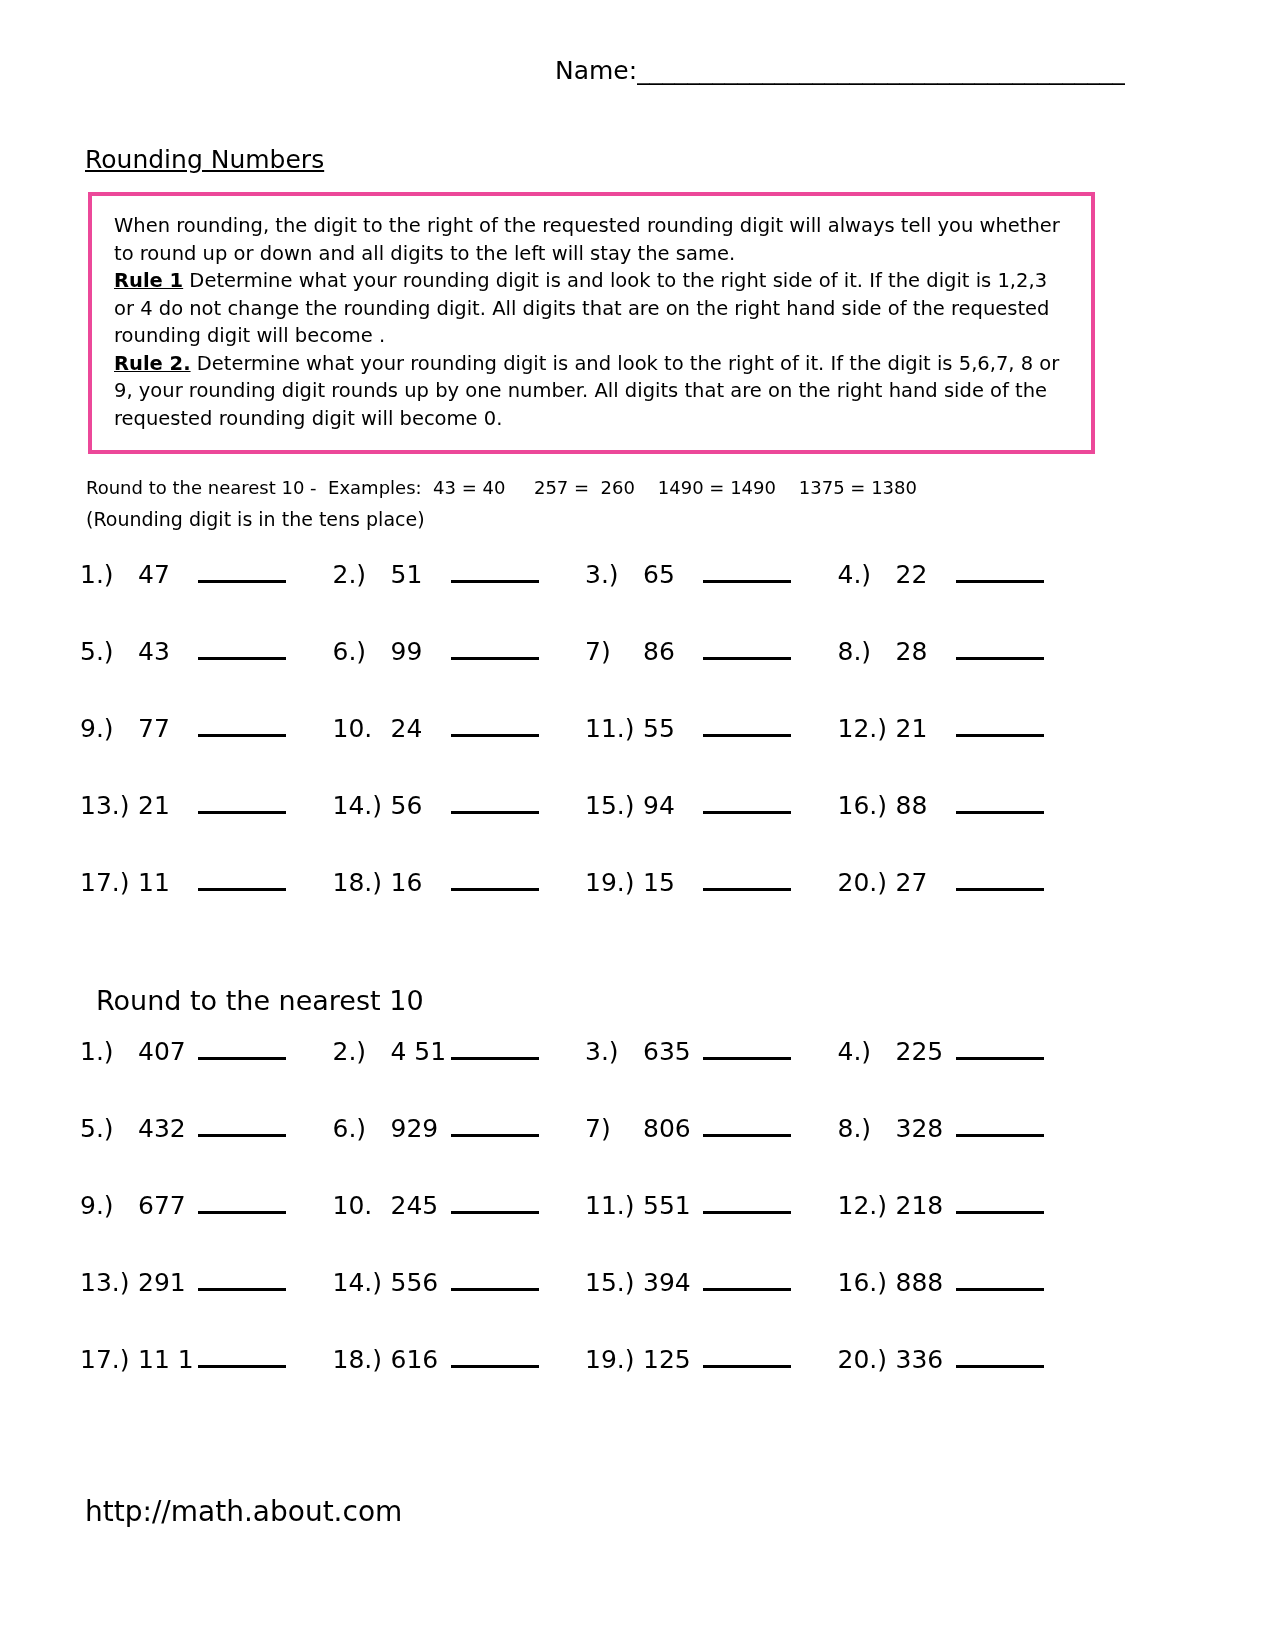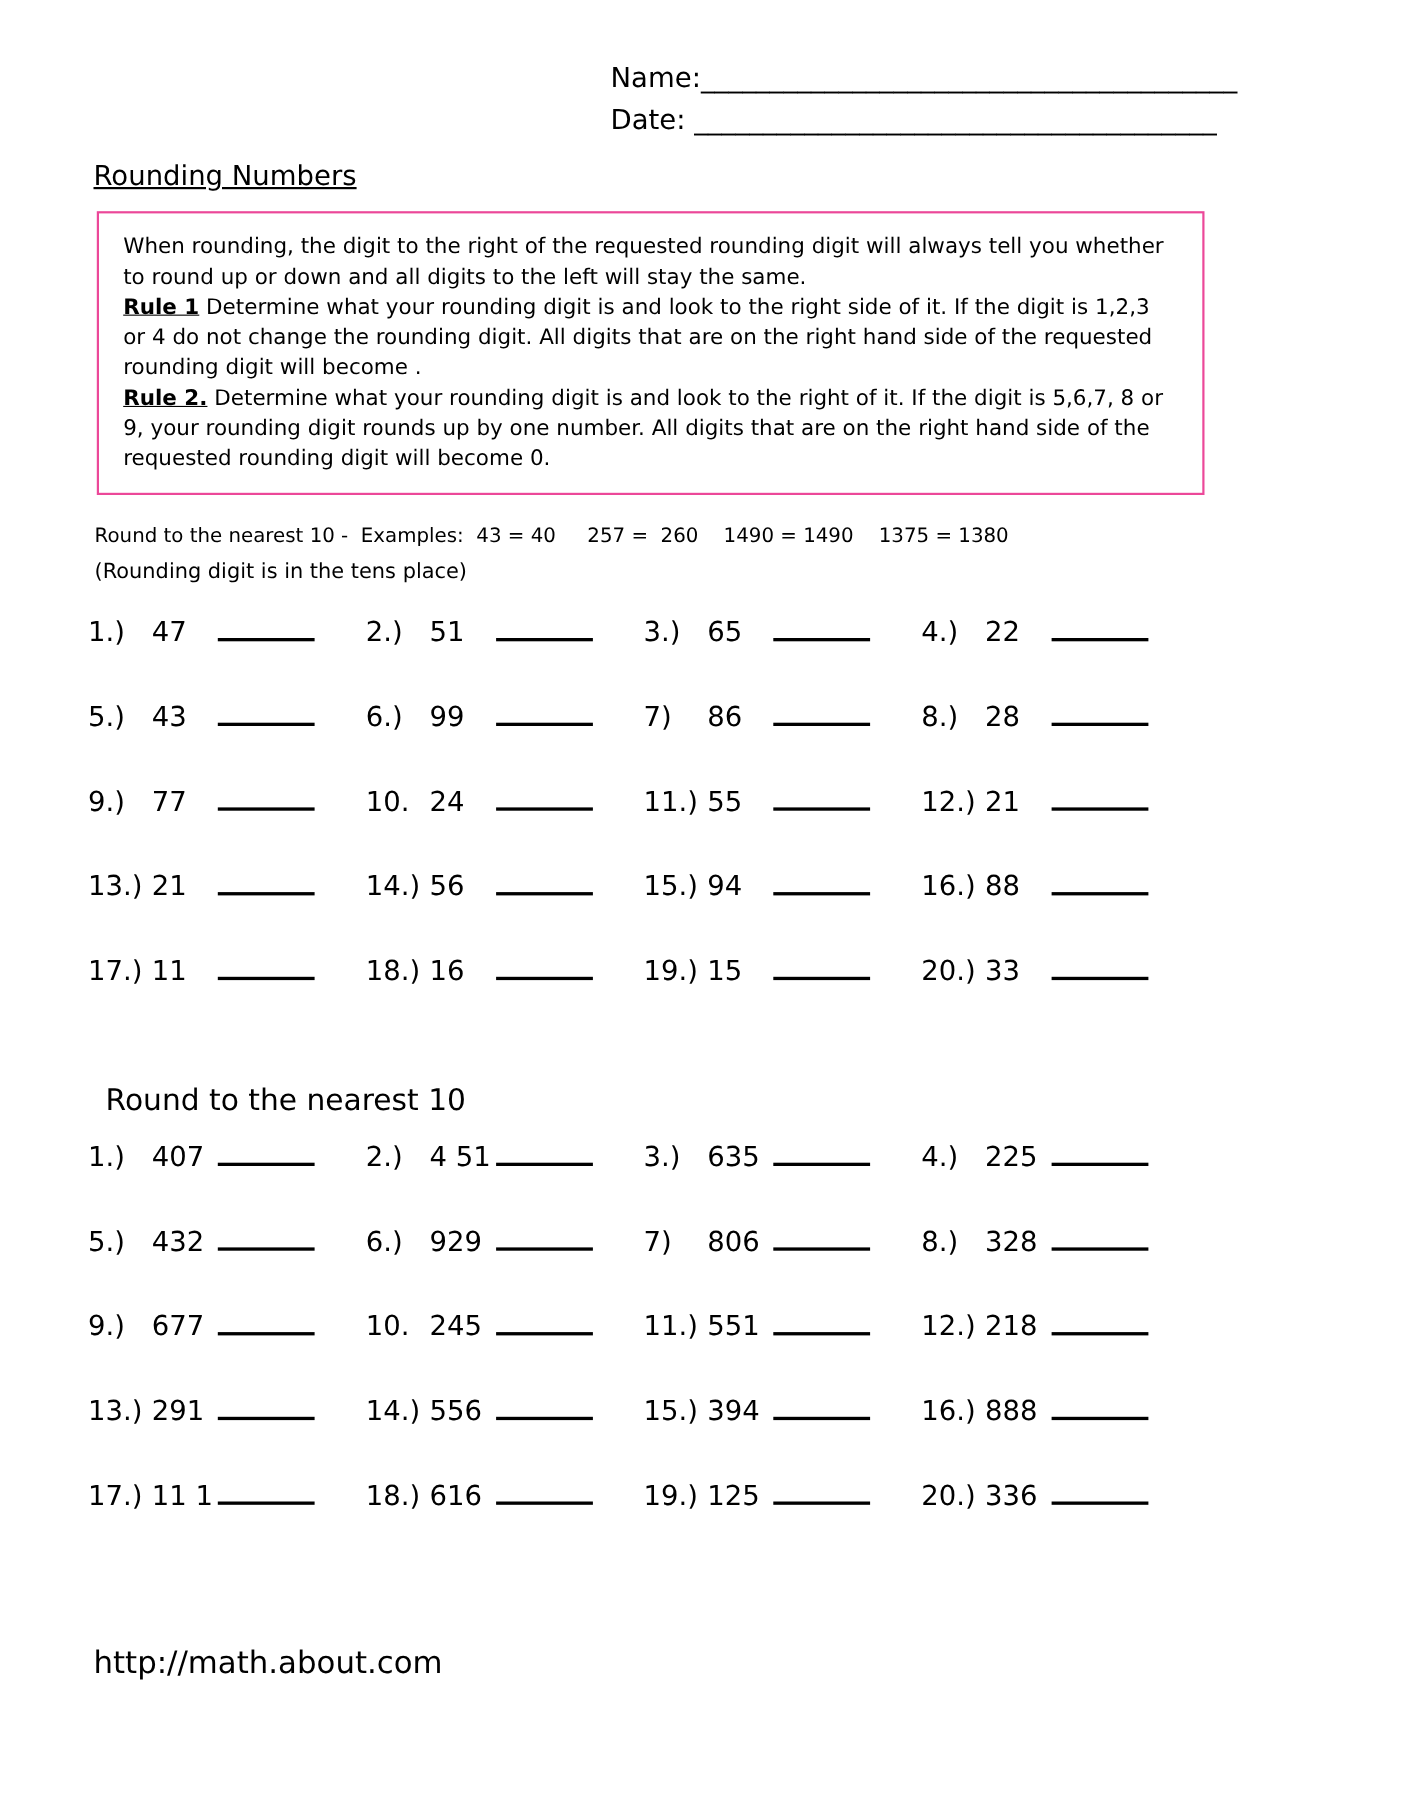--- a/index.html
+++ b/index.html
@@ -46,21 +46,21 @@
     text-decoration: underline;
   }
 
   
   .rules-box {
     position: absolute;
     top: 192px;
     left: 88px;
     width: 1007px;
     box-sizing: border-box;
-    border: 2px solid #ec4899;
+    border: 4px solid #ec4899;
     padding: 16px 22px 18px 22px;
   }
   .rules-text {
     font-size: 19.5px;
     line-height: 27.5px;
     text-align: left;
   }
   .rules-text p {
     margin: 0;
   }
@@ -138,21 +138,20 @@
     font-size: 28px;
   }
 </style>
 </head>
 <body>
 
 <div class="page">
 
   <div class="header-block">
     <div class="header-line">Name:_______________________________________</div>
-    <div class="header-line">Date: ______________________________________</div>
   </div>
 
   <div class="worksheet-title">Rounding Numbers</div>
 
   <div class="rules-box">
     <div class="rules-text">
       <p><span>When rounding, the digit to the right of the requested rounding digit will always tell you whether to round up or down and all digits to the left will stay the same.</span></p>
       <p><span class="rule-label">Rule 1</span><span> Determine what your rounding digit is and look to the right side of it. If the digit is 1,2,3 or 4 do not change the rounding digit. All digits that are on the right hand side of the requested rounding digit will become .</span></p>
       <p><span class="rule-label">Rule 2.</span><span> Determine what your rounding digit is and look to the right of it. If the digit is 5,6,7, 8 or 9, your rounding digit rounds up by one number. All digits that are on the right hand side of the requested rounding digit will become 0.</span></p>
     </div>
@@ -261,21 +260,21 @@
           <span class="value">16</span>
           <span class="answer-blank"></span>
         </div>
       <div class="cell">
           <span class="num-label">19.)</span>
           <span class="value">15</span>
           <span class="answer-blank"></span>
         </div>
       <div class="cell">
           <span class="num-label">20.)</span>
-          <span class="value">33</span>
+          <span class="value">27</span>
           <span class="answer-blank"></span>
         </div>
     </div>
   </div>
 
   <div class="section2-heading">Round to the nearest 10</div>
 
   <div class="grid" id="grid-2">
     <div class="grid-row">
       <div class="cell">

